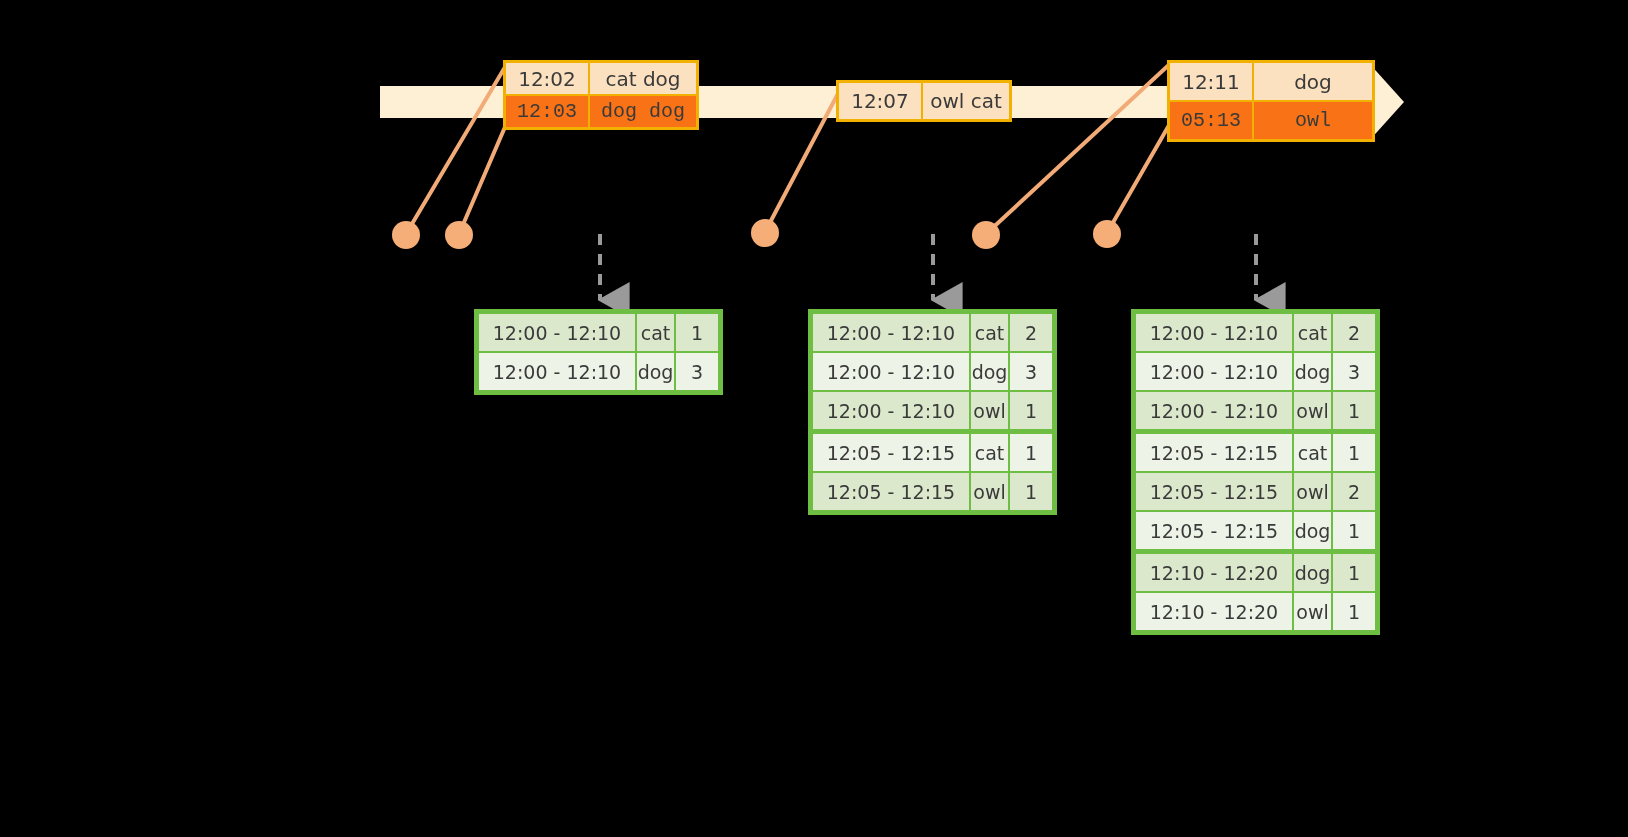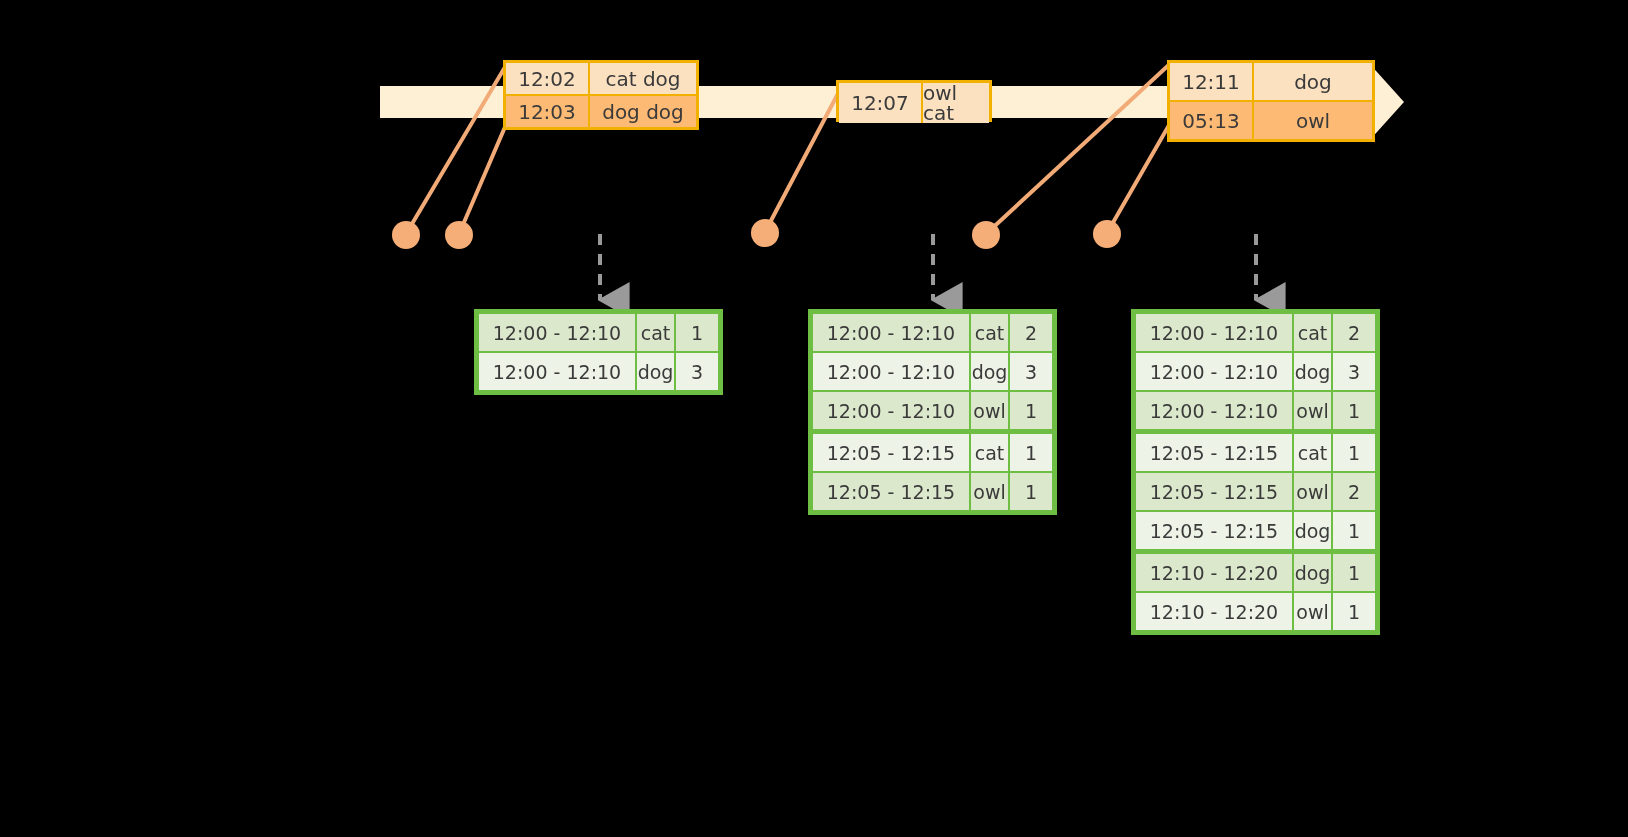--- a/index.html
+++ b/index.html
@@ -10,21 +10,21 @@
 
   
   .evt{position:absolute;border:3px solid #F2B100;box-sizing:border-box;
        display:flex;flex-direction:column;background:#FFF4E2;}
   .evt .row{display:flex;flex:1;}
   .evt .row + .row{border-top:2px solid #F2B100;}
   .evt .c-time{width:84px;box-sizing:border-box;border-right:2px solid #F2B100;
        display:flex;align-items:center;justify-content:center;}
   .evt .c-words{flex:1;display:flex;align-items:center;justify-content:center;}
   .evt .row.dark .c-time,.evt .row.dark .c-words{background:#FCE1C0;}
-  .evt .row.lite .c-time,.evt .row.lite .c-words{background:#fdba74;}
+  .evt .row.lite .c-time,.evt .row.lite .c-words{background:#f97316;font-family:Liberation Mono, monospace;}
   .evt .txt{font-size:20px;color:#3a3a3a;line-height:1;}
 
   
   .res{position:absolute;border:4px solid #6FBE44;box-sizing:border-box;background:#6FBE44;}
   .res .r{display:flex;}
   .res .cell{box-sizing:border-box;display:flex;align-items:center;justify-content:center;
        height:37px;font-size:19px;color:#3a3a3a;margin:1px;}
   .res .c-win{width:156px;}
   .res .c-word{width:37px;}
   .res .c-cnt{width:42px;}
@@ -84,21 +84,21 @@
     <div class="row lite">
       <div class="c-time">
         <span class="txt">12:03</span>
       </div>
       <div class="c-words">
         <span class="txt">dog dog</span>
       </div>
     </div>
   </div>
 
-  <div class="evt" style="left:836px;top:80px;width:156px;height:42px;">
+  <div class="evt" style="left:836px;top:80px;width:176px;height:42px;">
     <div class="row dark">
       <div class="c-time">
         <span class="txt">12:07</span>
       </div>
       <div class="c-words">
         <span class="txt">owl cat</span>
       </div>
     </div>
   </div>
 

